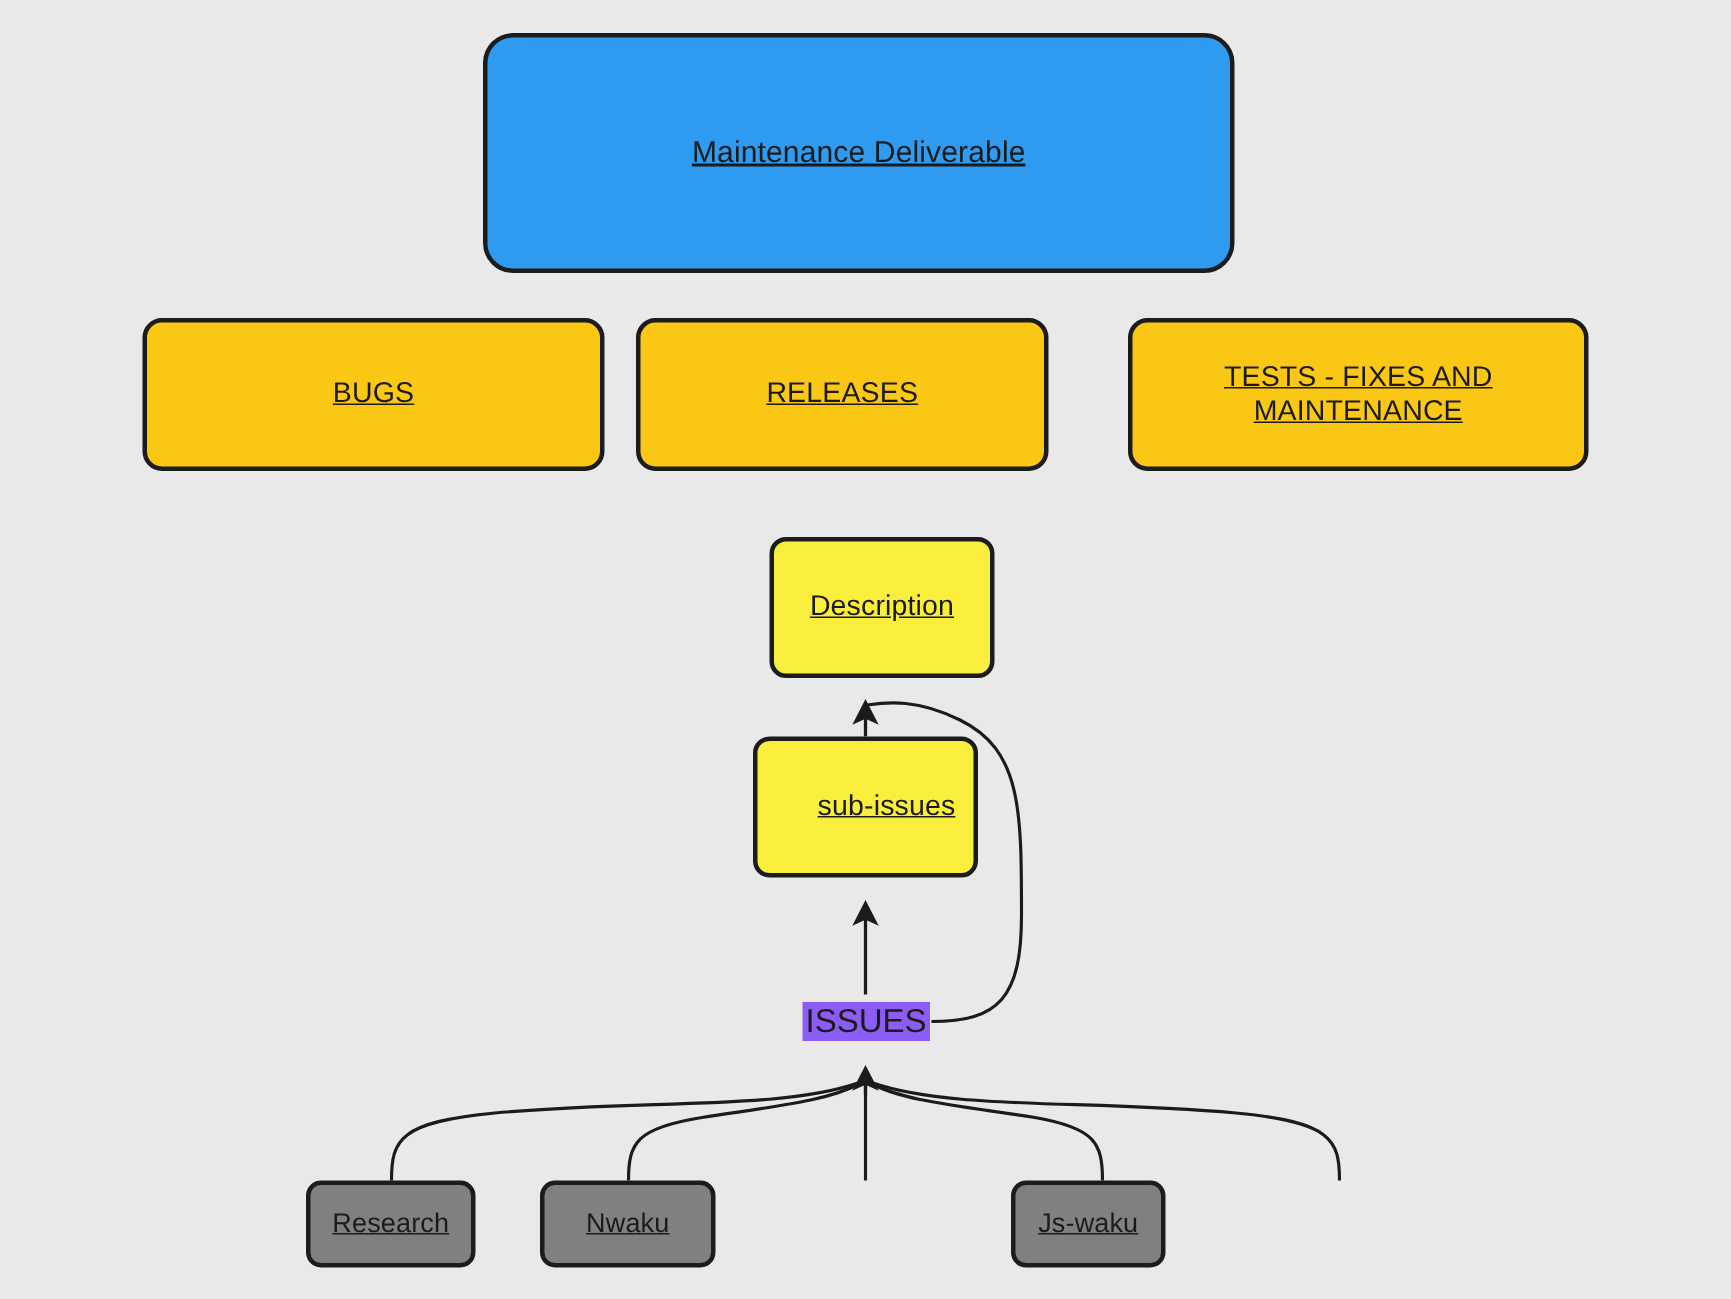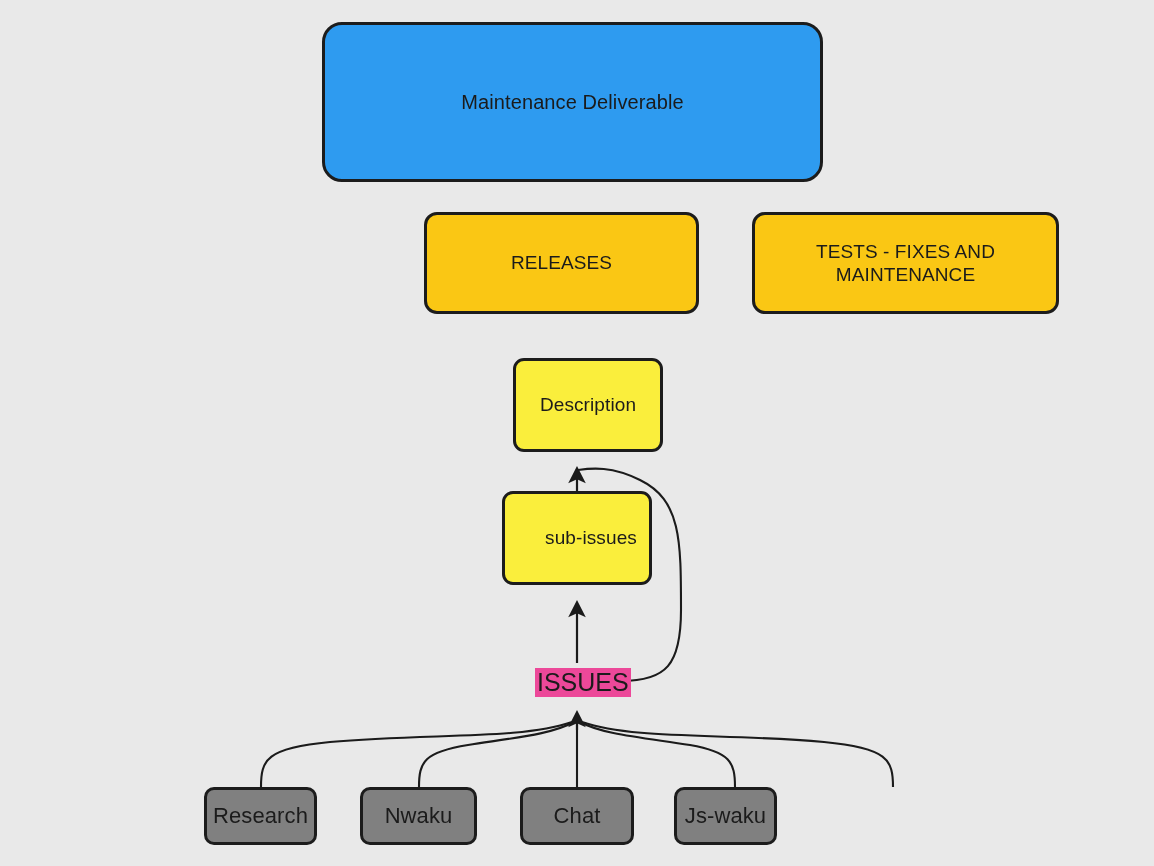--- a/index.html
+++ b/index.html
@@ -32,20 +32,21 @@
     box-sizing: border-box;
     border: 3px solid #1c1c1c;
     border-radius: 12px;
     display: flex;
     align-items: center;
     justify-content: center;
     text-align: center;
     color: #1b1b1b;
     line-height: 1.22;
     letter-spacing: 0.1px;
+    text-decoration: underline;
   }
   .node-deliverable {
     left: 322px;
     top: 22px;
     width: 501px;
     height: 160px;
     background: #2e9bf0;
     border-radius: 20px;
     font-size: 20px;
   }
@@ -63,34 +64,34 @@
     background: #faee3c;
     font-size: 19px;
     border-radius: 11px;
   }
   .node-description { left: 502px; top: 358px; width: 150px; height: 94px; margin-left: 11px; }
   .node-subissues   { left: 502px; top: 491px; width: 150px; height: 94px; padding-left: 28px; }
   .node-source {
     top: 787px;
     height: 58px;
     background: #808080;
-    font-size: 22px;
+    font-size: 18px;
     border-radius: 10px;
     border-width: 3px;
   }
   .src-research { left: 204px; width: 113px; }
   .src-nwaku    { left: 360px; width: 117px; }
   .src-chat     { left: 520px; width: 114px; }
   .src-jswaku   { left: 674px; width: 103px; }
   .src-vac      { left: 835px; width: 117px; }
   .edge-label {
     position: absolute;
-    font-size: 25px;
+    font-size: 22px;
     color: #1b1b1b;
-    background: #ec4899;
+    background: #8b5cf6;
     padding: 0 2px;
     white-space: nowrap;
   }
   .label-issues { left: 535px; top: 668px; }
 </style>
 </head>
 <body>
 
 <div id="canvas">
 
@@ -121,20 +122,23 @@
       <path d="M735,787 C735,762 730,752 690,745 C638,737 602,734 580,722" stroke="#1b1b1b" stroke-width="2.1" fill="none"></path>
       <path d="M893,787 C893,760 888,748 824,742 C724,733 634,740 582,722" stroke="#1b1b1b" stroke-width="2.1" fill="none"></path>
       <path d="M577,730 L577,714" stroke="#1b1b1b" stroke-width="2.2" fill="none" marker-end="url(#arrowhead)"></path>
     </g>
   </svg>
 
   <div class="node node-deliverable">
     <span>Maintenance Deliverable</span>
   </div>
 
+  <div class="node node-phase phase-bugs">
+    <span>BUGS</span>
+  </div>
 
   <div class="node node-phase phase-rel">
     <span>RELEASES</span>
   </div>
 
   <div class="node node-phase phase-tests">
     <span>TESTS - FIXES AND MAINTENANCE</span>
   </div>
 
   <div class="node node-doc node-description">
@@ -148,22 +152,19 @@
   <div class="edge-label label-issues">ISSUES</div>
 
   <div class="node node-source src-research">
     <span>Research</span>
   </div>
 
   <div class="node node-source src-nwaku">
     <span>Nwaku</span>
   </div>
 
-  <div class="node node-source src-chat">
-    <span>Chat</span>
-  </div>
 
   <div class="node node-source src-jswaku">
     <span>Js-waku</span>
   </div>
 
 
 </div>
 
 </body></html>

